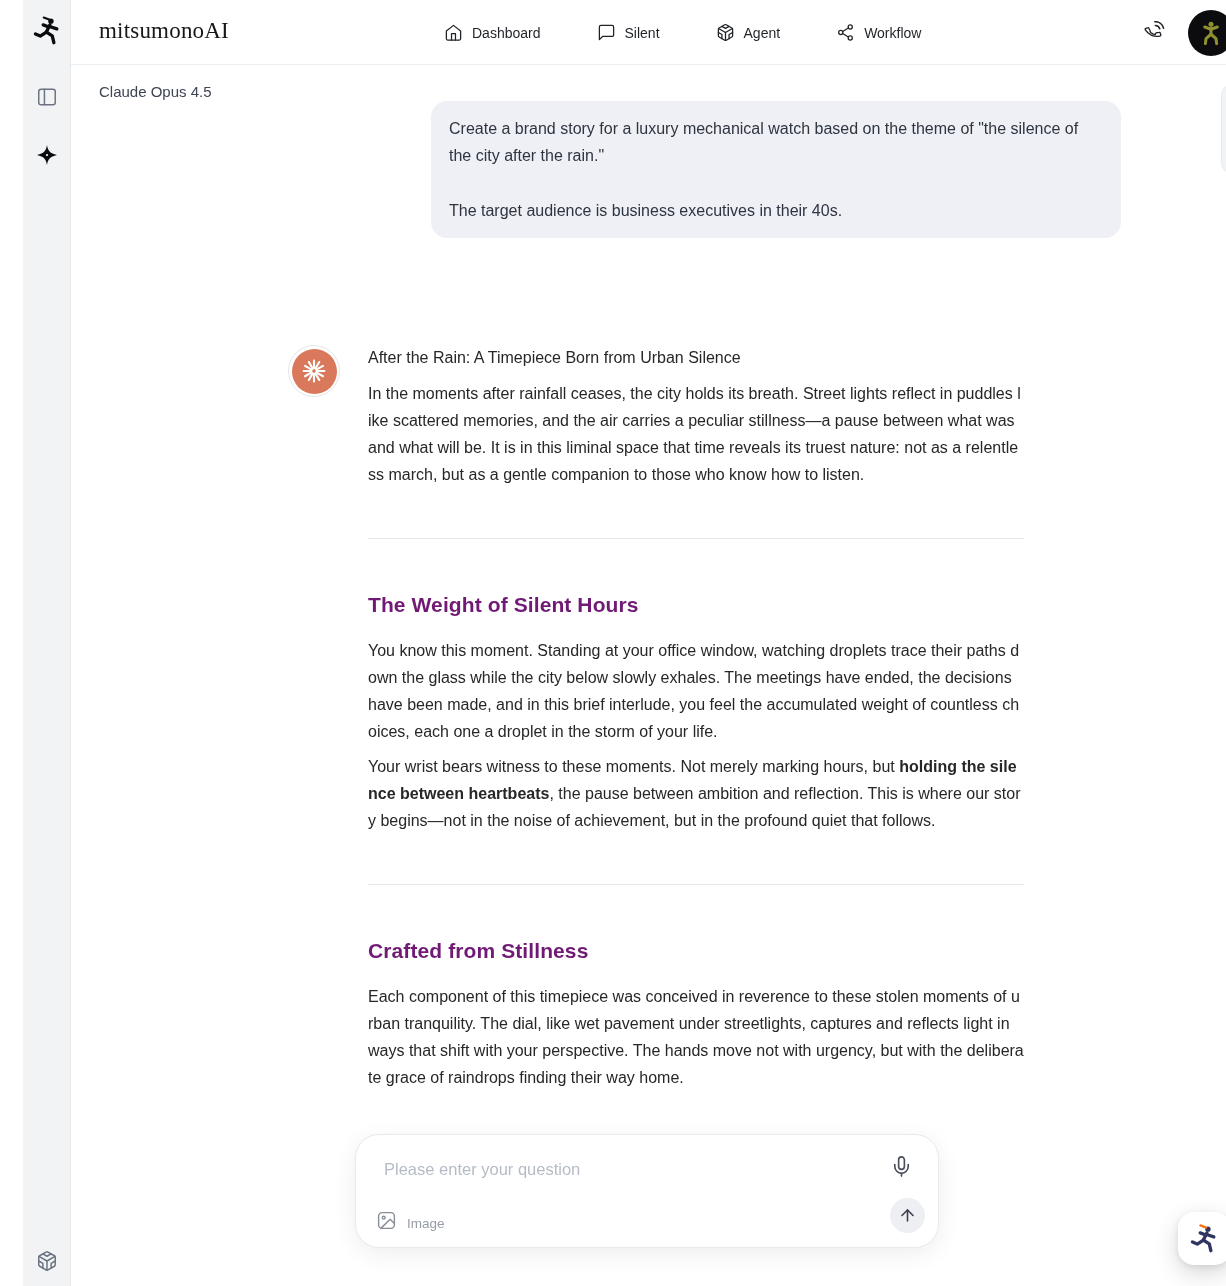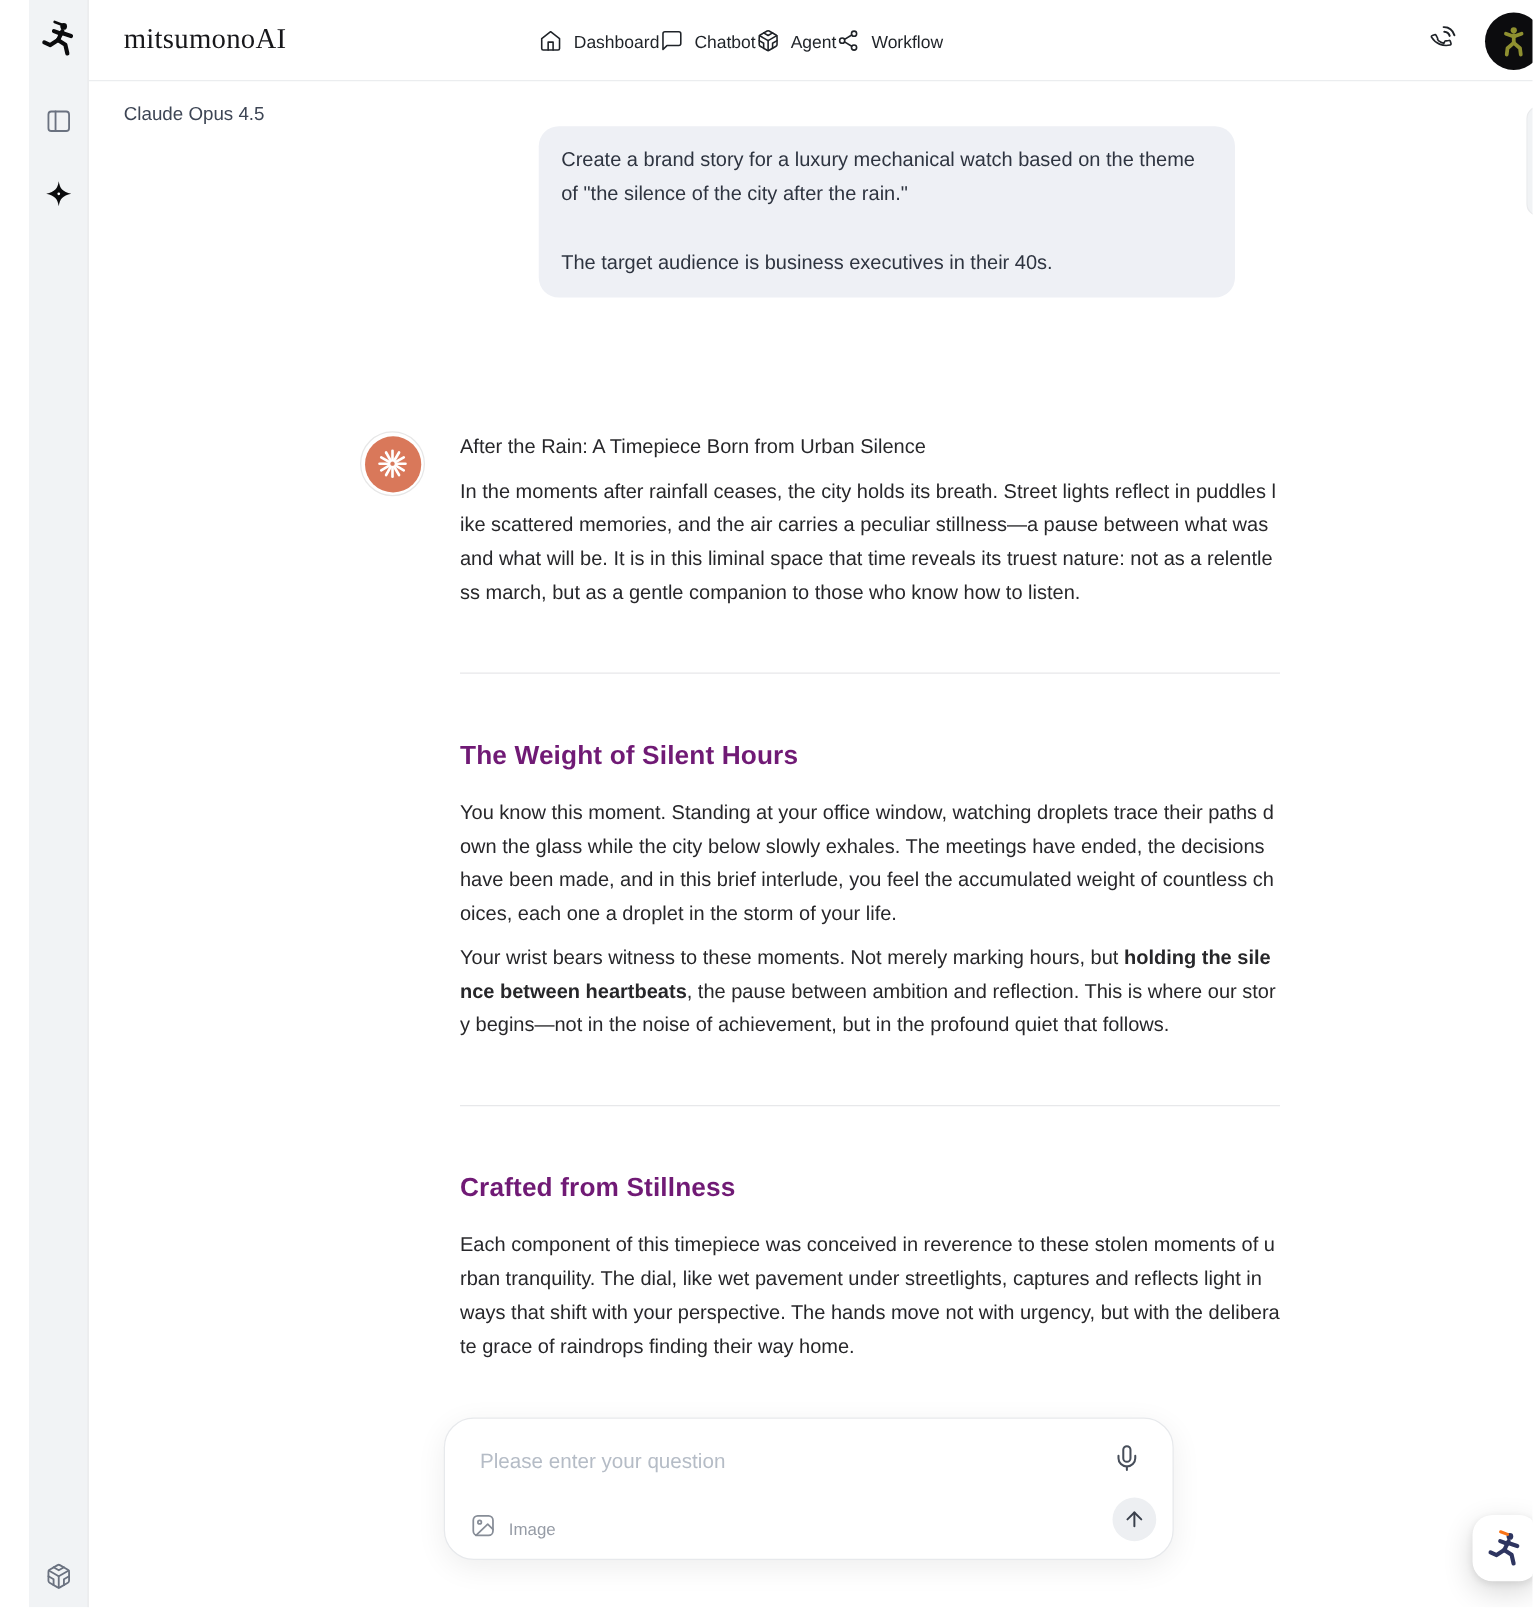--- a/index.html
+++ b/index.html
@@ -15,41 +15,41 @@
   .rail { position:absolute; left:0; top:0; width:48px; height:1286px; background:#f1f3f5; border-right:1px solid #e9eaec; z-index:4; }
   .rail-logo { position:absolute; left:9px; top:12px; width:32px; height:38px; color:#0b0b0d; }
   .rail-btn { position:absolute; left:13px; width:22px; height:22px; color:#6b7280; cursor:pointer; }
   .rail-btn.panel { top:86px; }
   .rail-btn.spark { top:143px; left:12px; width:24px; height:24px; color:#0b0b0d; }
   .rail-btn.cube  { top:1250px; }
 
   
   .topbar { position:absolute; left:48px; top:0; width:1178px; height:65px; background:#fff; border-bottom:1px solid #ebedef; z-index:3; }
   .brand { position:absolute; left:28px; top:18px; font-family:"Liberation Serif", serif; font-size:23px; color:#17171a; letter-spacing:.2px; }
-  .nav { position:absolute; left:360px; top:0; height:65px; display:flex; }
+  .nav { position:absolute; left:373px; top:0; height:65px; display:flex; gap:56px; }
   .nav-item { display:flex; align-items:center; gap:9px; cursor:pointer; color:#1f2328; }
   .nav-item .ic { width:19px; height:19px; stroke-width:1.6; }
   .nav-item .lbl { font-size:14px; }
   .phone-btn { position:absolute; right:84px; top:21px; width:23px; height:23px; color:#1f2328; cursor:pointer; }
   .avatar { position:absolute; right:15px; top:10px; width:46px; height:46px; border-radius:50%; background:#0c0c0e; overflow:hidden; cursor:pointer; display:flex; align-items:center; justify-content:center; }
   .avatar svg { width:30px; height:30px; color:#8f9030; }
 
   
   .model-label { position:absolute; left:76px; top:83px; font-size:15px; color:#3d4554; z-index:2; }
 
   
   .clip-tab { position:absolute; right:0; top:85px; width:28px; height:88px; background:#f1f3f5;
     border:1px solid #e9eaec; border-right:none; border-radius:10px 0 0 10px;
     display:flex; flex-direction:column; align-items:center; justify-content:center; gap:7px; z-index:4; cursor:pointer; }
   .clip-tab .vtxt { writing-mode:vertical-rl; font-size:12px; color:#6b7280; letter-spacing:.5px; }
   .clip-tab .ic { width:14px; height:14px; color:#6b7280; transform:rotate(90deg); stroke-width:1.6; }
   .scroll-thumb { position:absolute; right:3px; top:176px; width:7px; height:456px; border-radius:4px; background:#d9dadc; z-index:3; cursor:pointer; }
 
   
-  .user-bubble { position:absolute; left:408px; top:101px; width:557px; background:#eef0f5; border-radius:16px;
+  .user-bubble { position:absolute; left:408px; top:101px; width:690px; background:#eef0f5; border-radius:16px;
     padding:14px 18px; font-size:16px; line-height:27px; color:#2e3440; z-index:1; }
   .user-bubble p + p { margin-top:28px; }
 
   .ai-avatar { position:absolute; left:265px; top:345px; width:52px; height:52px; border-radius:50%;
     background:#fff; border:1px solid #e7e7e7; display:flex; align-items:center; justify-content:center; z-index:1; }
   .ai-avatar .disc { width:45px; height:45px; border-radius:50%; background:#d9785a; display:flex; align-items:center; justify-content:center; }
   .ai-avatar svg { width:30px; height:30px; }
 
   .ai-body { position:absolute; left:345px; top:344px; width:656px; font-size:16px; line-height:27px; color:#27272a; z-index:1; }
   .ai-body .md-title { margin:0 0 9px; }
@@ -130,21 +130,21 @@
         <svg class="ic" viewBox="0 0 24 24">
           <path d="M3 10 L12 3 L21 10 V20 a1.5 1.5 0 0 1 -1.5 1.5 H4.5 A1.5 1.5 0 0 1 3 20 Z"></path>
           <path d="M9.5 21.5 V13.5 h5 v8"></path>
         </svg>
         <span class="lbl">Dashboard</span>
       </div>
       <div class="nav-item">
         <svg class="ic" viewBox="0 0 24 24">
           <path d="M21 15a2 2 0 0 1-2 2H7l-4 4V5a2 2 0 0 1 2-2h14a2 2 0 0 1 2 2z"></path>
         </svg>
-        <span class="lbl">Chatbot</span>
+        <span class="lbl">Silent</span>
       </div>
       <div class="nav-item">
         <svg class="ic" viewBox="0 0 24 24">
           <path d="M21 16V8a2 2 0 0 0-1-1.73l-7-4a2 2 0 0 0-2 0l-7 4A2 2 0 0 0 3 8v8a2 2 0 0 0 1 1.73l7 4a2 2 0 0 0 2 0l7-4A2 2 0 0 0 21 16z"></path>
           <polyline points="7.5 4.21 12 6.81 16.5 4.21"></polyline>
           <polyline points="7.5 19.79 7.5 14.6 3 12"></polyline>
           <polyline points="21 12 16.5 14.6 16.5 19.79"></polyline>
           <polyline points="3.27 6.96 12 12.01 20.73 6.96"></polyline>
           <line x1="12" y1="22.08" x2="12" y2="12"></line>
         </svg>

